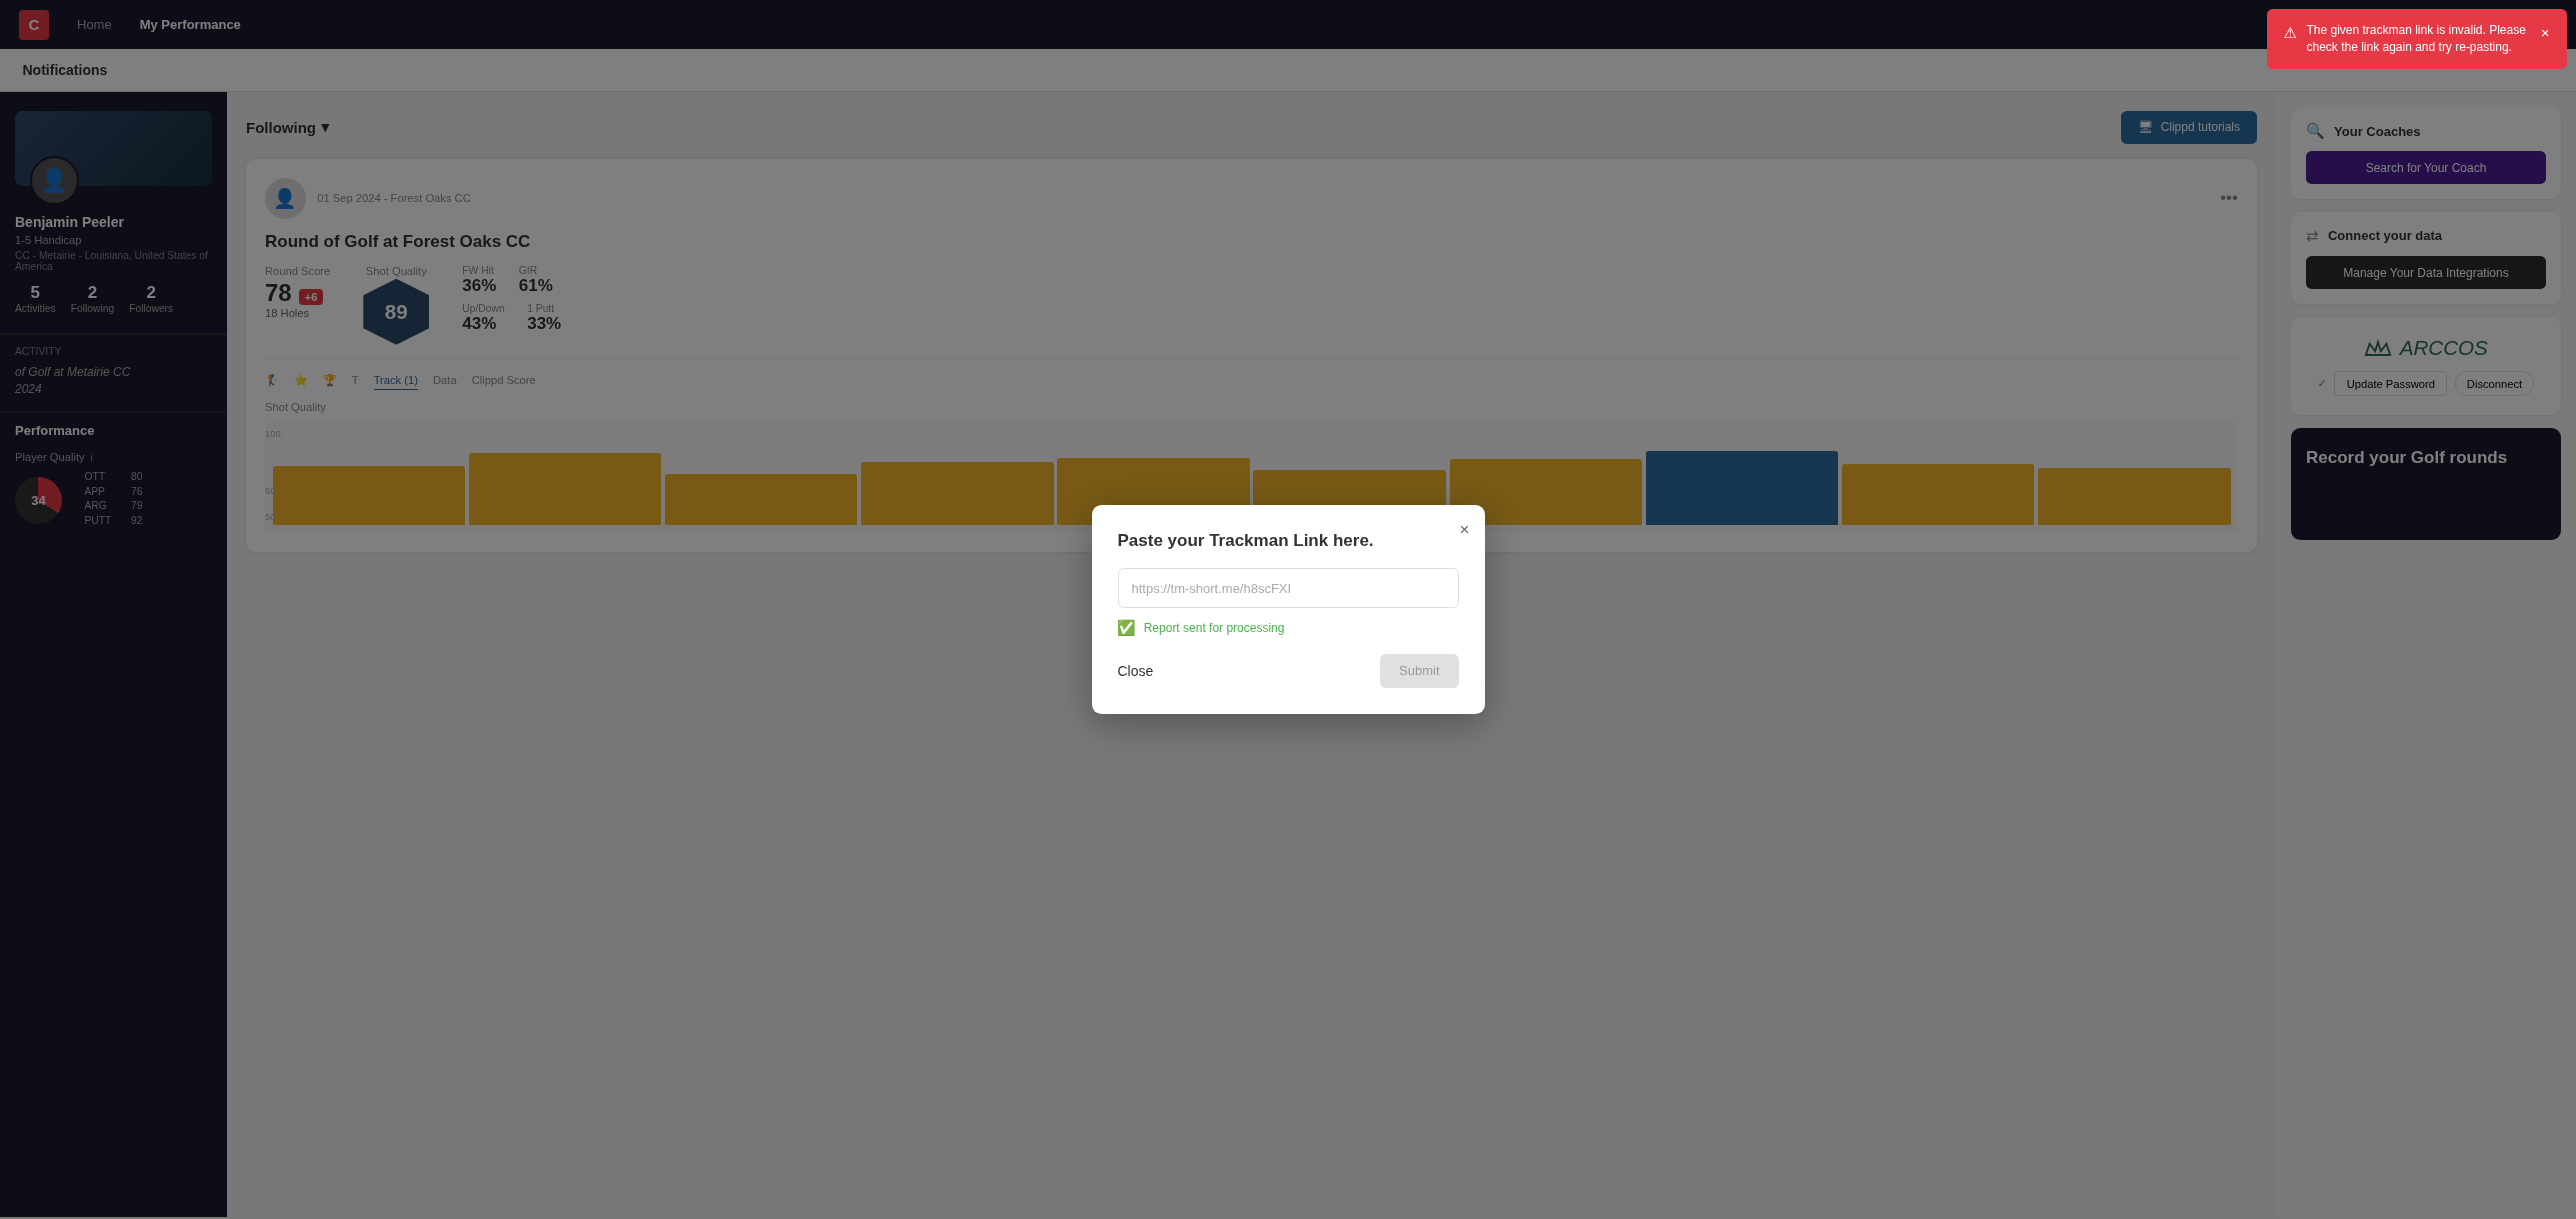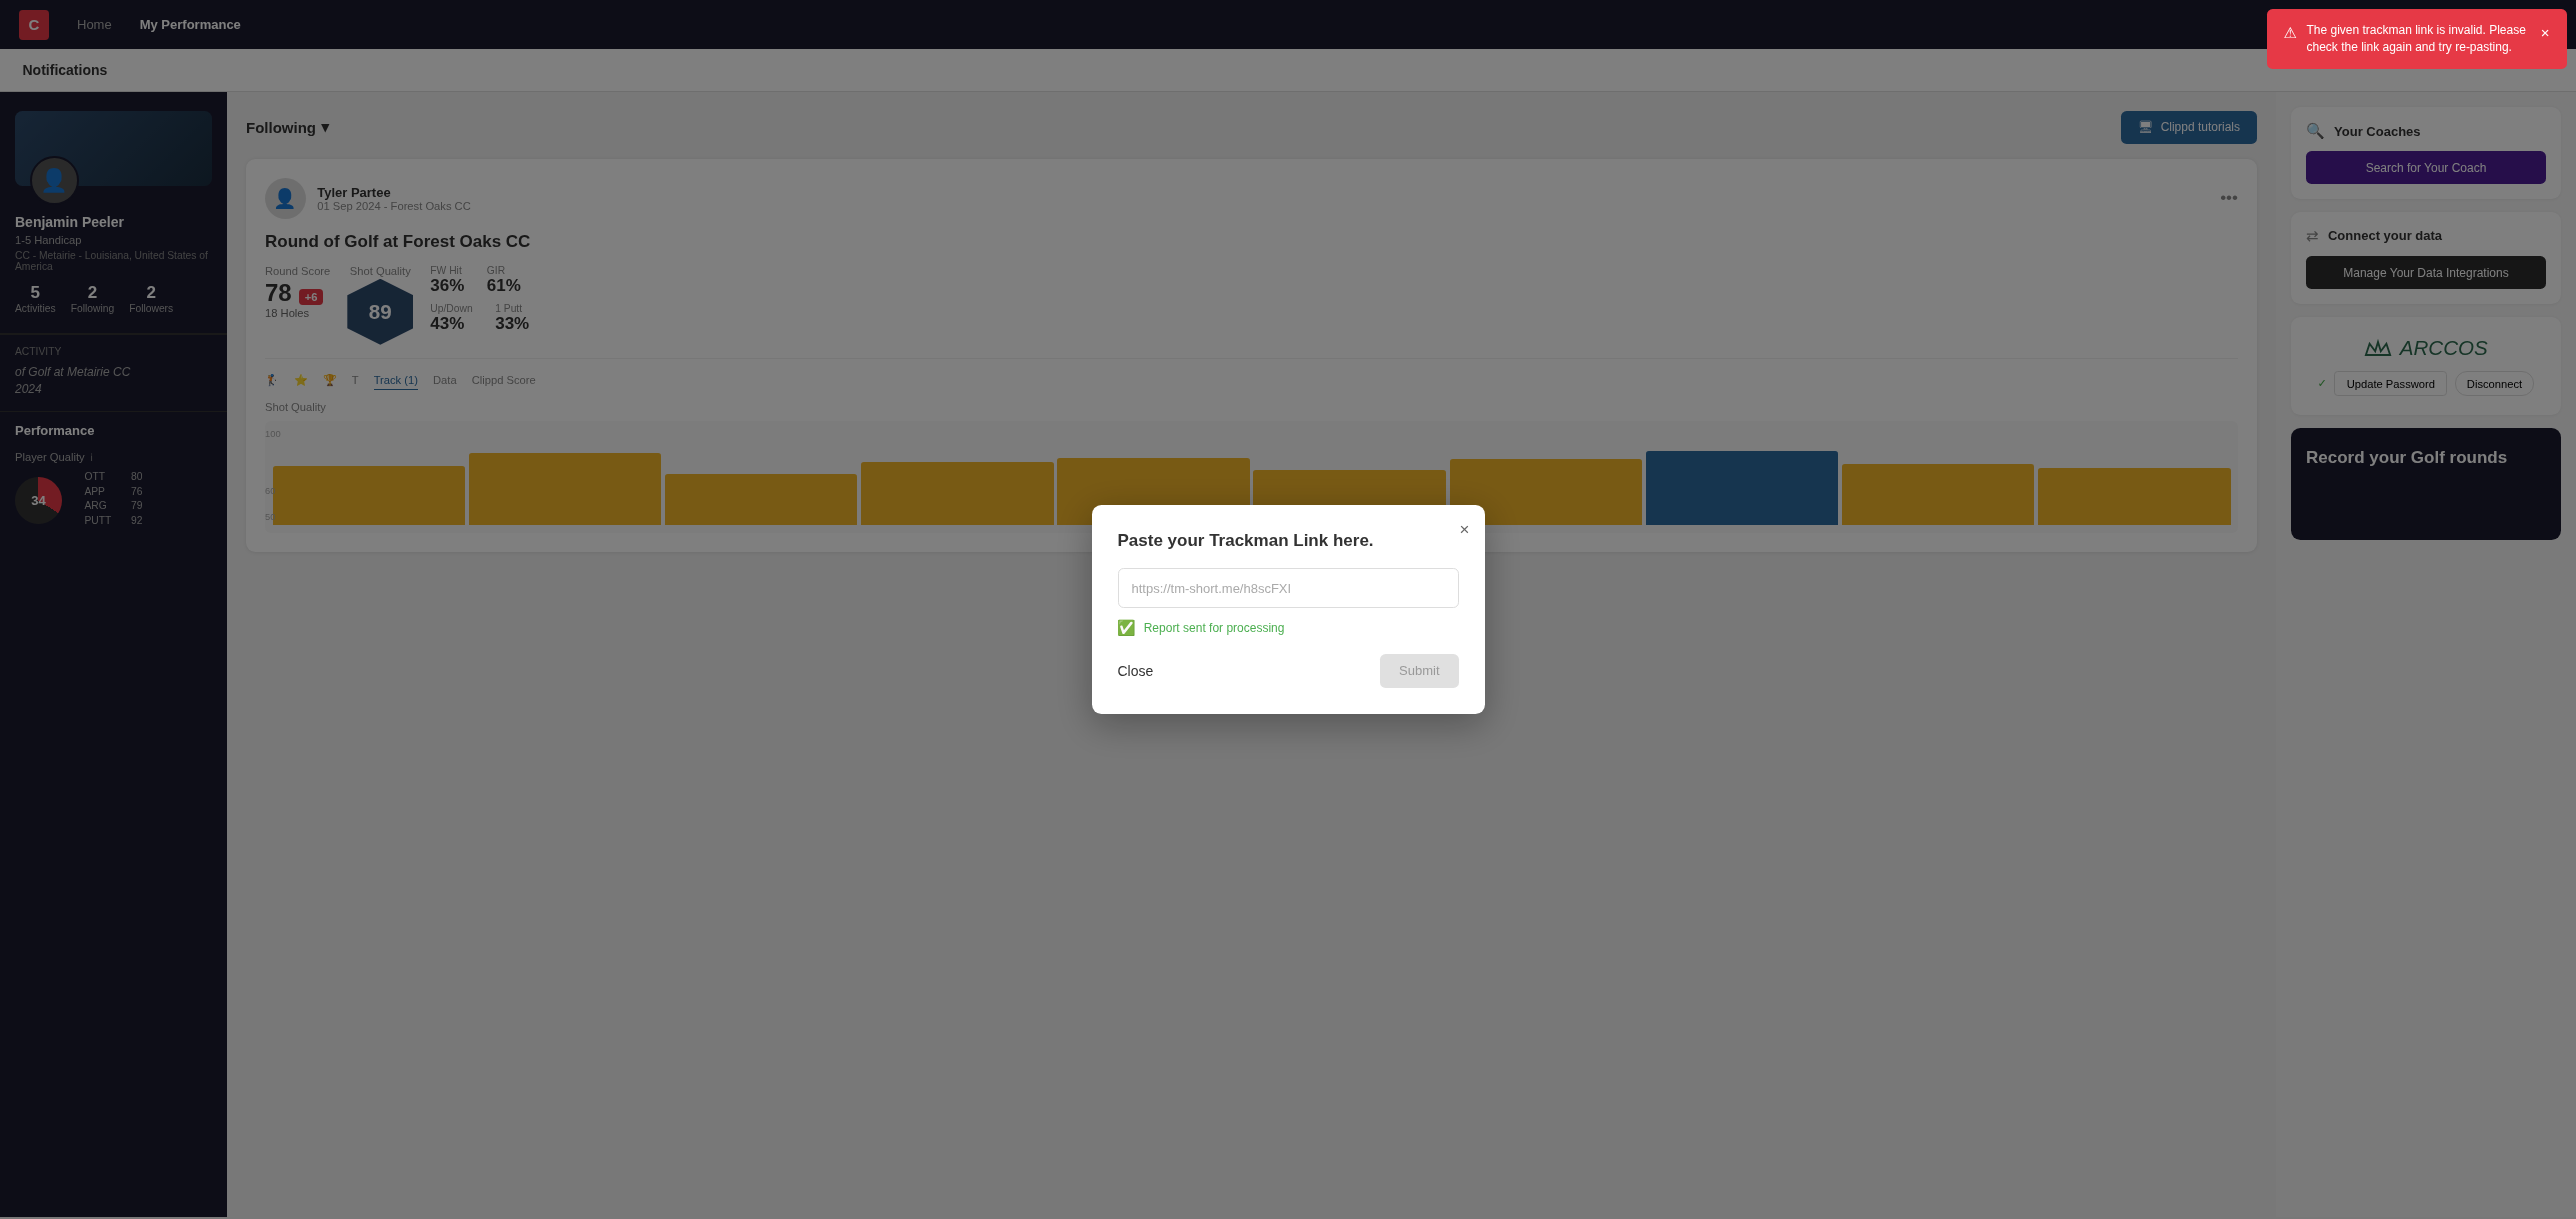--- a/index.html
+++ b/index.html
@@ -81,21 +81,21 @@
     .clippd-tutorials-btn { background: #2d6a9f; color: white; border: none; border-radius: 5.6px; padding: 9.4px 17px; font-size: 12px; cursor: pointer; display: flex; align-items: center; gap: 7.5px; }
 
     .feed-card { background: white; border-radius: 9.4px; padding: 19px; margin-bottom: 15px; box-shadow: 0 0.9px 3.7px rgba(0,0,0,0.08); }
     .card-header { display: flex; align-items: center; gap: 11.2px; margin-bottom: 13px; }
     .card-avatar { width: 41px; height: 41px; background: #ddd; border-radius: 50%; display: flex; align-items: center; justify-content: center; font-size: 19px; color: #888; }
     .card-info { flex: 1; }
     .card-name { font-size: 13px; font-weight: 700; color: #333; }
     .card-meta { font-size: 11.2px; color: #888; }
     .card-menu { cursor: pointer; color: #888; font-size: 17px; }
     .card-title { font-size: 17px; font-weight: 700; color: #333; margin-bottom: 13px; }
-    .card-stats { display: flex; gap: 17px; margin-bottom: 13px; }
+    .card-stats { display: flex; gap: 33px; margin-bottom: 13px; }
     .stat-block { }
     .stat-block-label { font-size: 11.2px; color: #888; margin-bottom: 1.9px; }
     .stat-block-val { font-size: 24px; font-weight: 700; color: #333; }
     .stat-block-sub { font-size: 11.2px; color: #666; }
     .hexagon-score { width: 66px; height: 66px; background: #2d4a6b; clip-path: polygon(50% 0%, 100% 25%, 100% 75%, 50% 100%, 0% 75%, 0% 25%); display: flex; align-items: center; justify-content: center; color: white; font-size: 20.6px; font-weight: 700; }
     .stat-pair { display: flex; gap: 22.5px; }
     .stat-small { }
     .stat-small-label { font-size: 10.3px; color: #888; }
     .stat-small-val { font-size: 17px; font-weight: 700; color: #333; }
 
@@ -271,21 +271,20 @@
       <button class="clippd-tutorials-btn">
         <span>🖥</span>
         <span>Clippd tutorials</span>
       </button>
     </div>
 
     <div class="feed-card">
       <div class="card-header">
         <div class="card-avatar">👤</div>
         <div class="card-info">
-          <div class="card-name">Tyler Partee</div>
           <div class="card-meta">01 Sep 2024 - Forest Oaks CC</div>
         </div>
         <div class="card-menu">•••</div>
       </div>
 
       <div class="card-title">Round of Golf at Forest Oaks CC</div>
 
       <div class="card-stats">
         <div class="stat-block">
           <div class="stat-block-label">Round Score</div>

